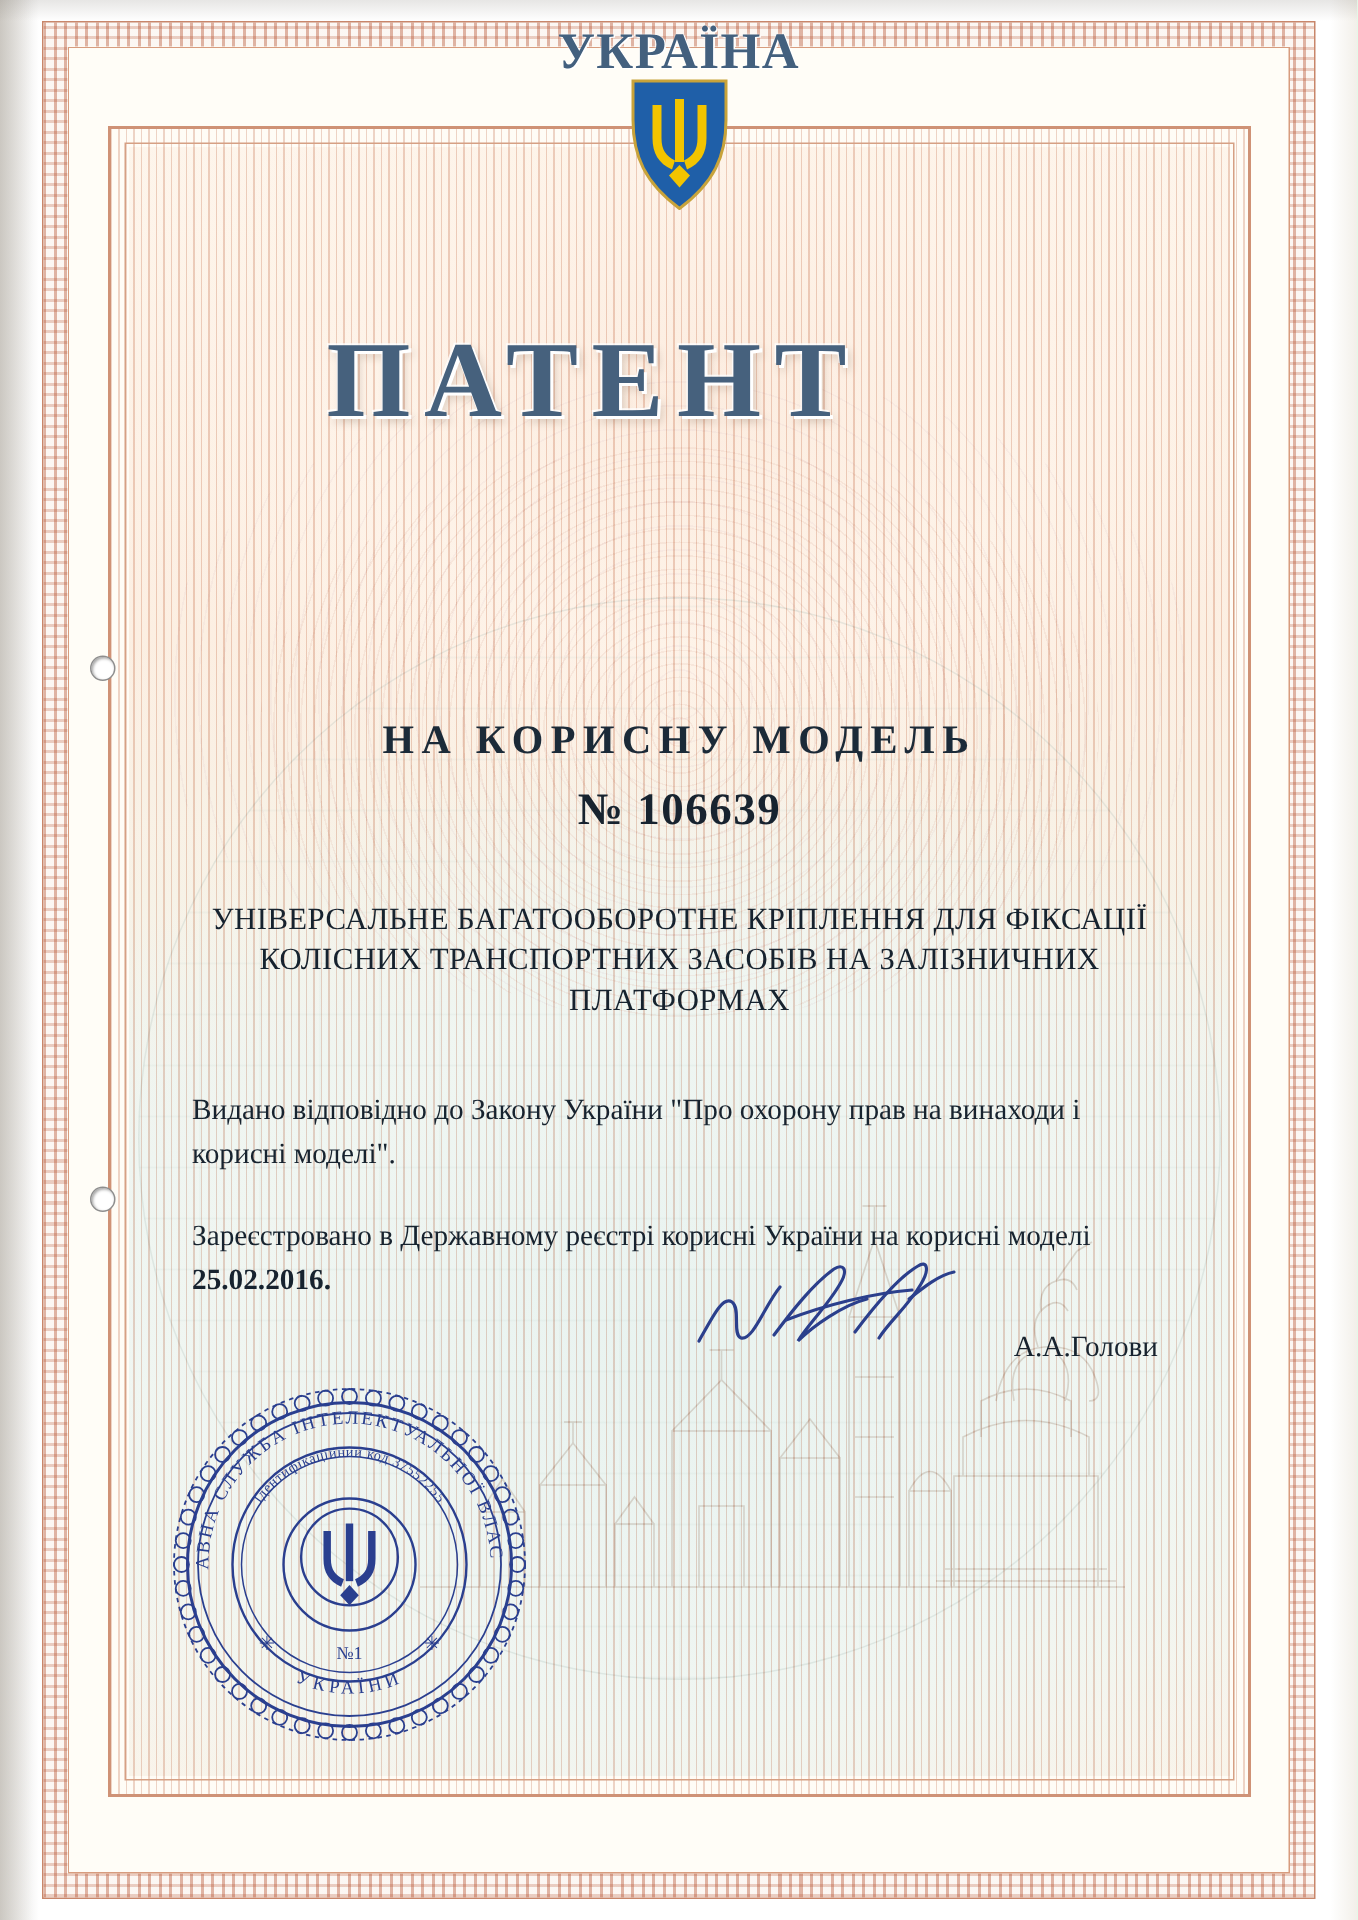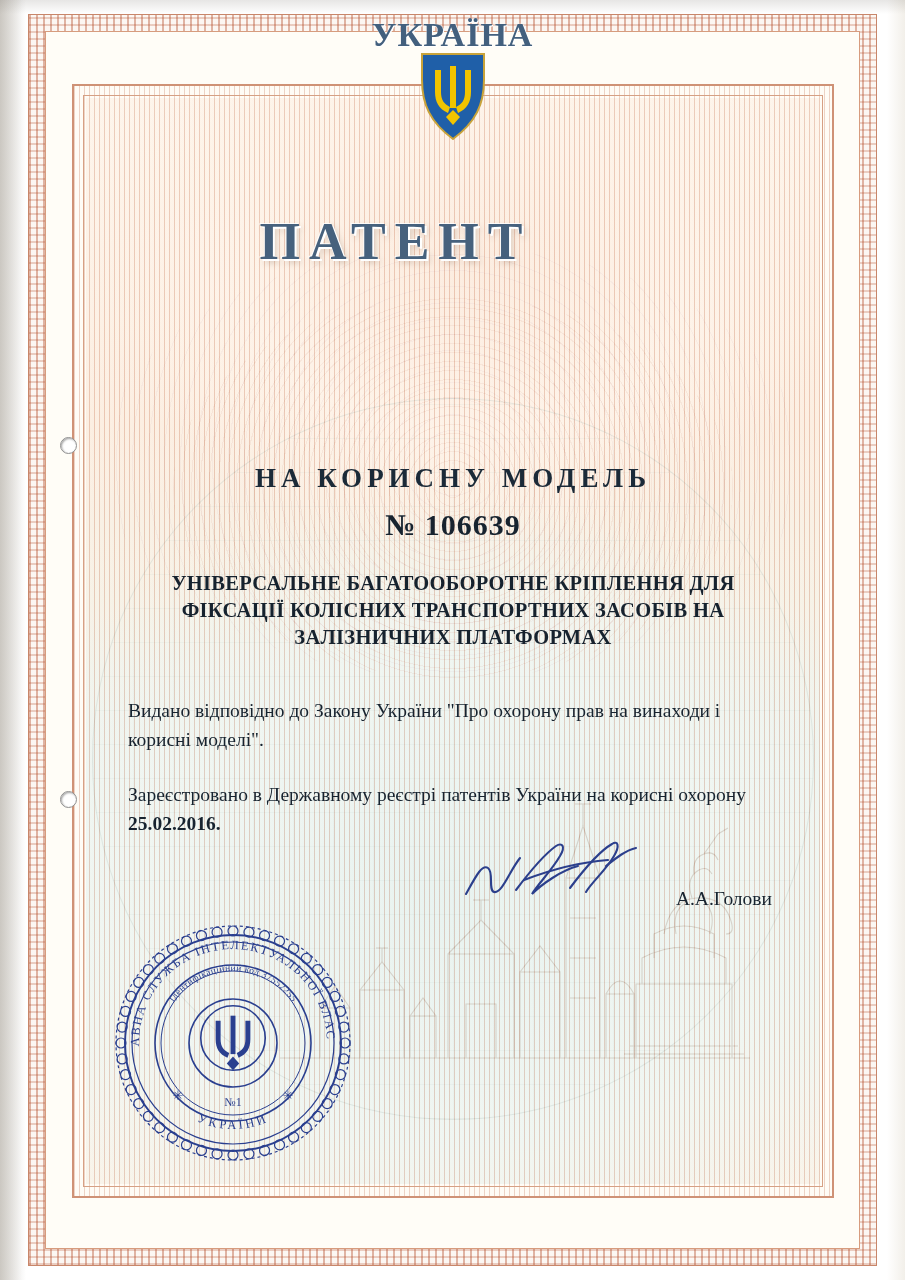--- a/index.html
+++ b/index.html
@@ -170,21 +170,21 @@
   
   .patent-title {
     position: absolute;
     left: 0;
     top: 212px;
     width: 791px;
     text-align: center;
     z-index: 7;
     font-family: "Liberation Serif", serif;
     font-weight: 700;
-    font-size: 52px;
+    font-size: 72px;
     letter-spacing: 9px;
     color: #46617d;
     text-shadow:
       2px 2px 0 #ffffff,
       -1px -1px 0 rgba(255,255,255,.8),
       3px 4px 6px rgba(120,90,70,.28);
   }
 
   
   .content {
@@ -194,34 +194,34 @@
     width: 650px;
     z-index: 8;
     color: #1d2b3a;
   }
   .subtitle {
     text-align: center;
     font-size: 27px;
     font-weight: 700;
     letter-spacing: 5px;
     color: #1b2a38;
-    margin: 1px 0 14px 0;
+    margin: 16px 0 14px 0;
   }
   .number {
     text-align: center;
     font-size: 30px;
     font-weight: 700;
     letter-spacing: 1px;
-    margin: 0 0 28px 0;
+    margin: 0 0 43px 0;
     color: #17232f;
   }
   .invention {
     text-align: center;
     font-size: 20.5px;
-    font-weight: 700;
+    font-weight: 400;
     line-height: 1.32;
     letter-spacing: .3px;
     margin: 0 0 46px 0;
     color: #16222e;
   }
   .para {
     font-size: 19.5px;
     line-height: 1.48;
     margin: 0 16px 26px 0;
     color: #17232f;
@@ -384,21 +384,21 @@
     </svg>
   </div>
 
   <div class="patent-title">ПАТЕНТ</div>
 
   <div class="content">
     <div class="subtitle">НА КОРИСНУ МОДЕЛЬ</div>
     <div class="number">№ 106639</div>
     <div class="invention">УНІВЕРСАЛЬНЕ БАГАТООБОРОТНЕ КРІПЛЕННЯ ДЛЯ ФІКСАЦІЇ КОЛІСНИХ ТРАНСПОРТНИХ ЗАСОБІВ НА ЗАЛІЗНИЧНИХ ПЛАТФОРМАХ</div>
     <p class="para">Видано відповідно до Закону України "Про охорону прав на винаходи і корисні моделі".</p>
-    <p class="para"><span>Зареєстровано в Державному реєстрі патентів України на корисні охорону </span><b>25.02.2016.</b></p>
+    <p class="para"><span>Зареєстровано в Державному реєстрі корисні України на корисні моделі </span><b>25.02.2016.</b></p>
   </div>
 
   <div class="signblock">
     <svg class="signature" viewBox="0 0 220 70">
       <g fill="none" stroke="#2b3f8c" stroke-width="2.1" stroke-linecap="round">
         <path d="M8 58 C18 40 24 28 30 32 C36 36 30 54 36 56 C44 58 52 34 62 22"></path>
         <path d="M58 54 C70 38 84 20 98 10 C104 6 108 10 102 20 C94 34 80 48 74 58 C84 48 104 34 120 30"></path>
         <path d="M112 52 C124 36 140 16 154 8 C160 4 162 10 156 20 C148 34 134 46 128 56"></path>
         <path d="M66 44 C92 34 124 26 150 24"></path>
         <path d="M148 30 C158 22 168 14 178 12"></path>

